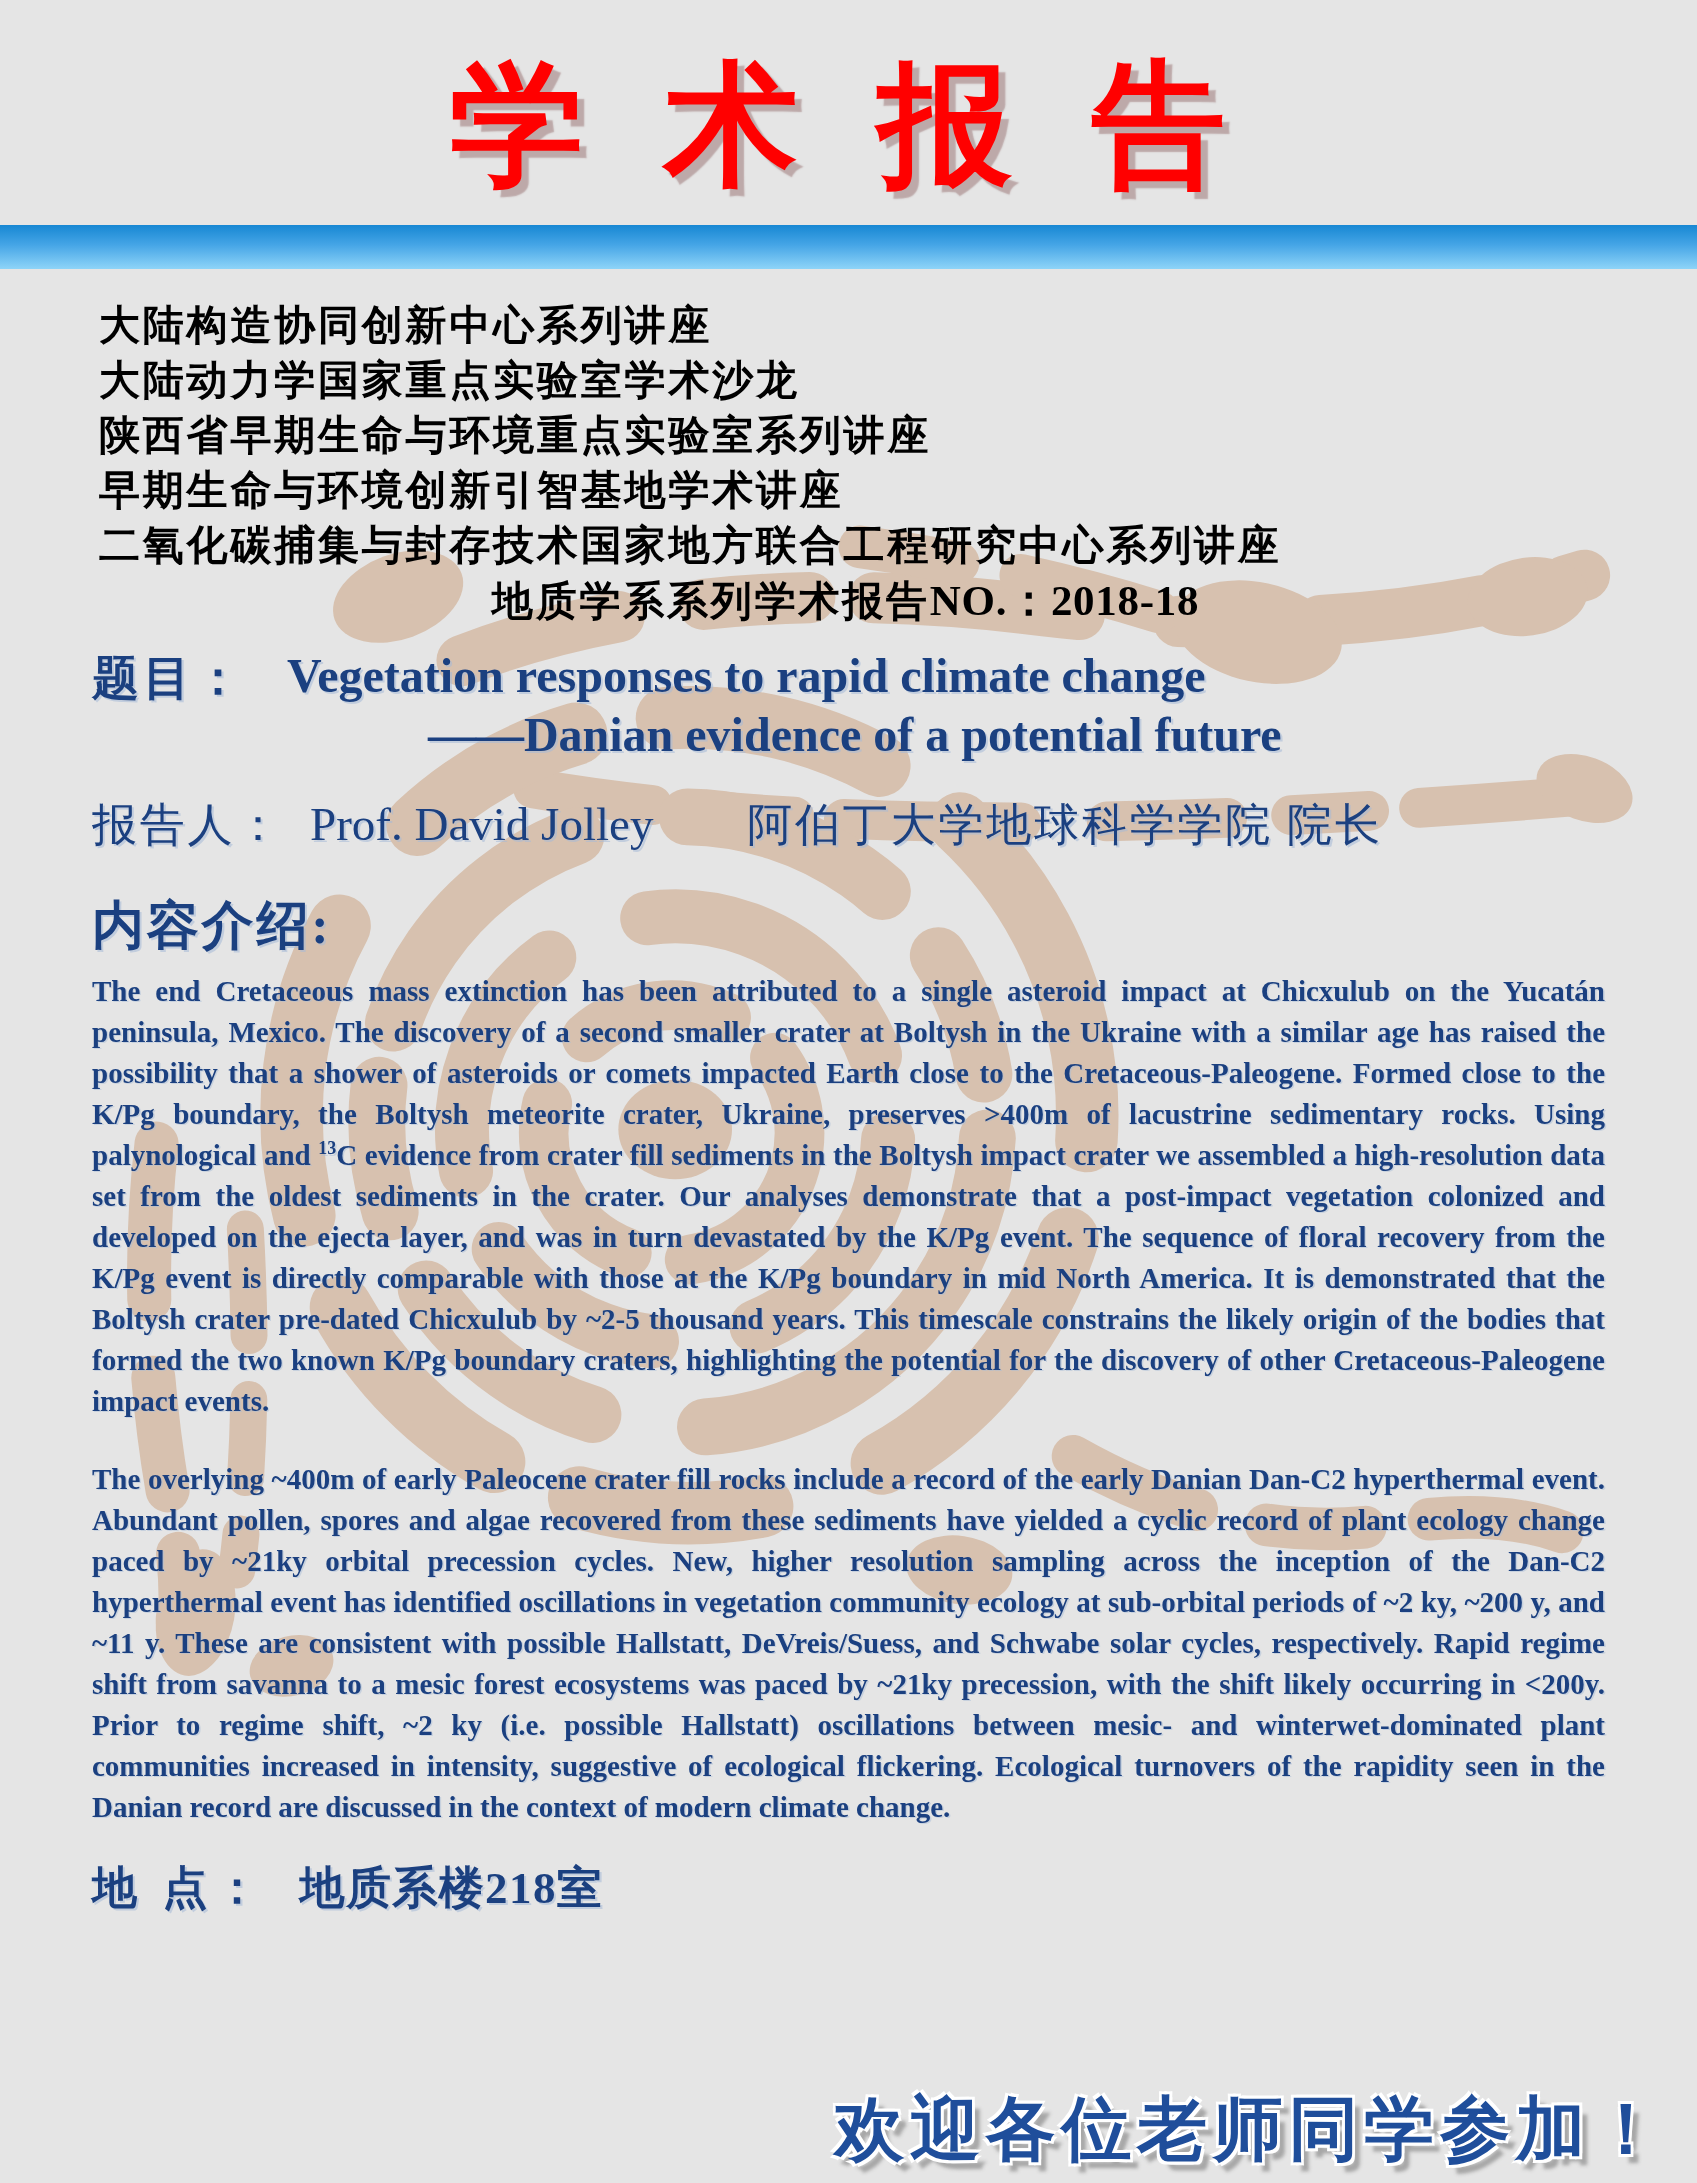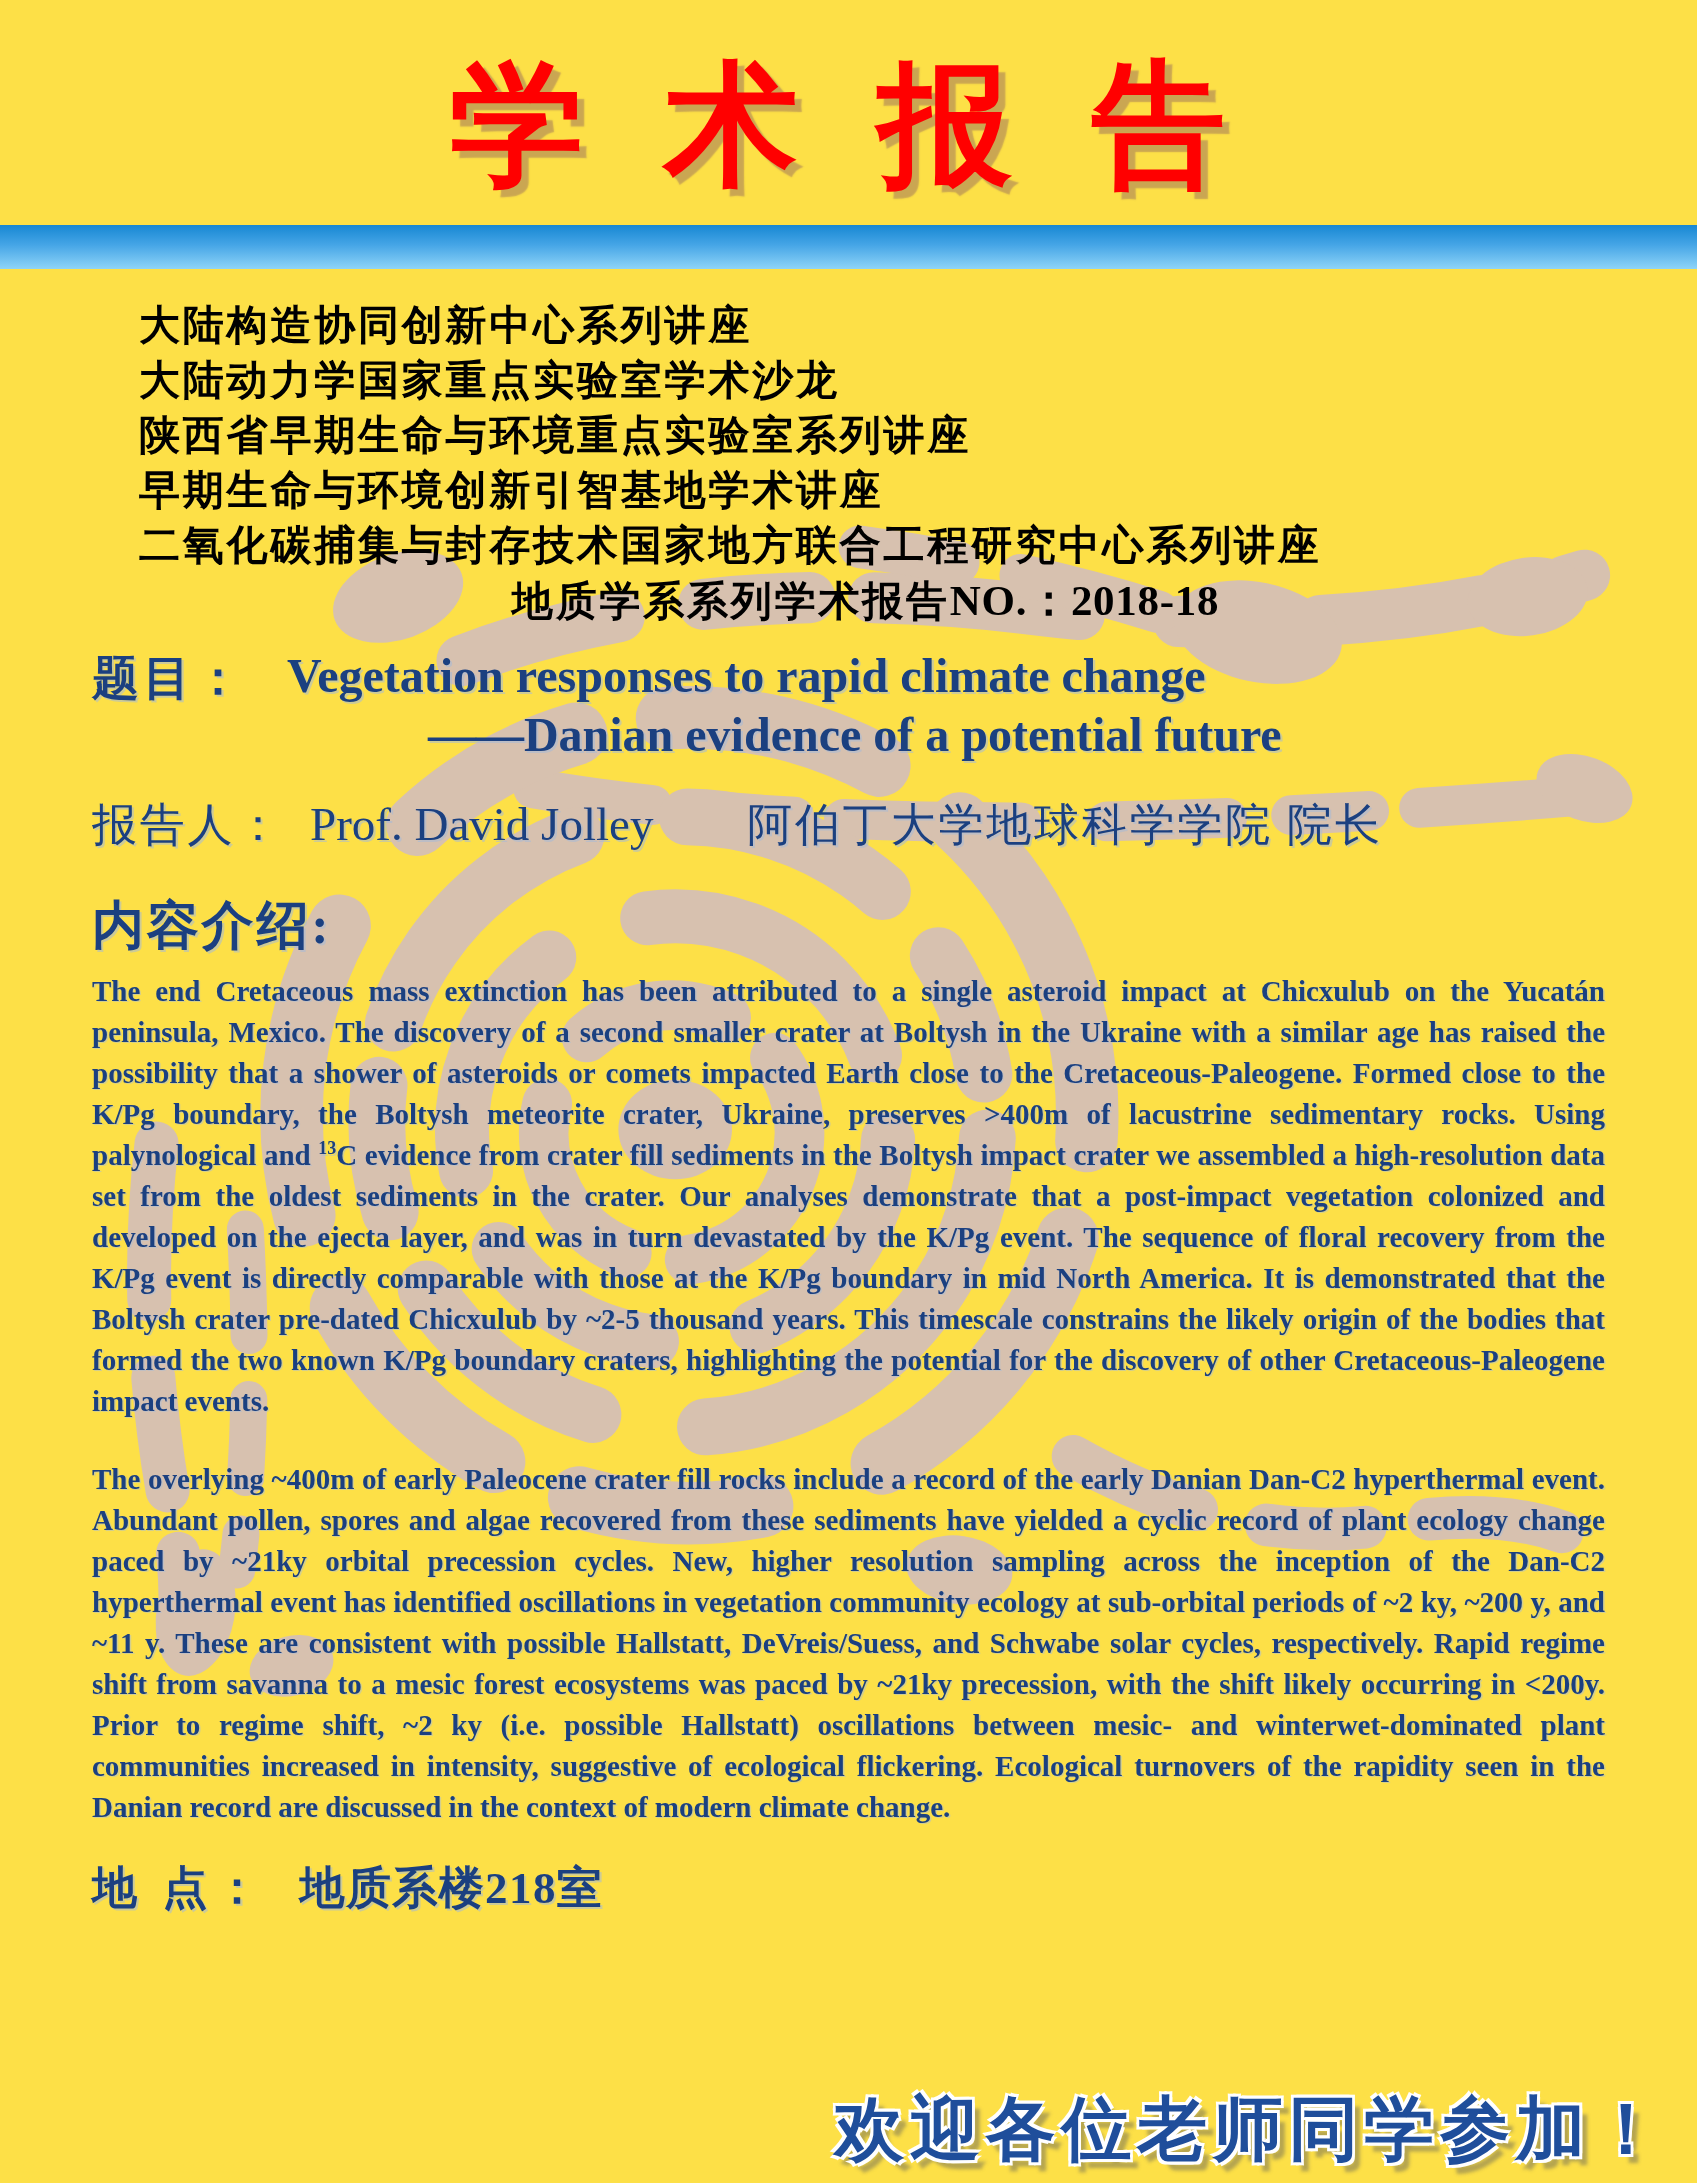--- a/index.html
+++ b/index.html
@@ -1,18 +1,18 @@
 <!DOCTYPE html>
 <html style="--title-red: #ff0000; --navy: #1b4080; --bar-top: #1787d3; --bar-bottom: #8ed4f8; --watermark-tan: #d7c1af; --welcome-blue: #1f4e9b;font-size:11.4px"><head>
 <meta charset="utf-8">
 <style>
   html,body { margin:0; padding:0; background:#ffffff; }
   .page {
     position:relative; width:1697px; height:2183px;
-    background:#fde047; overflow:hidden;
+    background:#e5e5e5; overflow:hidden;
     font-family:"Liberation Serif", serif;
   }
   
   .watermark {
     position:absolute; left:64px; top:419px; width:1606px; height:1293px;
     z-index:0; pointer-events:none;
   }
   .content { position:relative; z-index:1; }
 
   
@@ -27,21 +27,21 @@
   .divider-bar {
     margin-top:11.4px; height:44px; width:100%;
     background:linear-gradient(to bottom,
       var(--bar-top,#1787d3) 0%, #45a5e6 45%, var(--bar-bottom,#8ed4f8) 100%);
   }
 
   
   .series { margin:28.4px 105px 0 99px; color:#000; }
   .series-line {
     font-size:41px; line-height:55px; font-weight:bold;
-    font-family:"Liberation Serif", serif; letter-spacing:2.8px;margin-left:40px;
+    font-family:"Liberation Serif", serif; letter-spacing:2.8px;
   }
   .series-last { display:flex; justify-content:center; align-items:baseline; }
   .series-no {
     font-size:43px; font-weight:bold; letter-spacing:0.7px;
     font-family:"Liberation Serif", serif;
   }
 
   
   .navy { color:var(--navy,#1b4080); }
   .title-row { display:flex; margin:18.5px 91px 0 92px; align-items:flex-start; }

